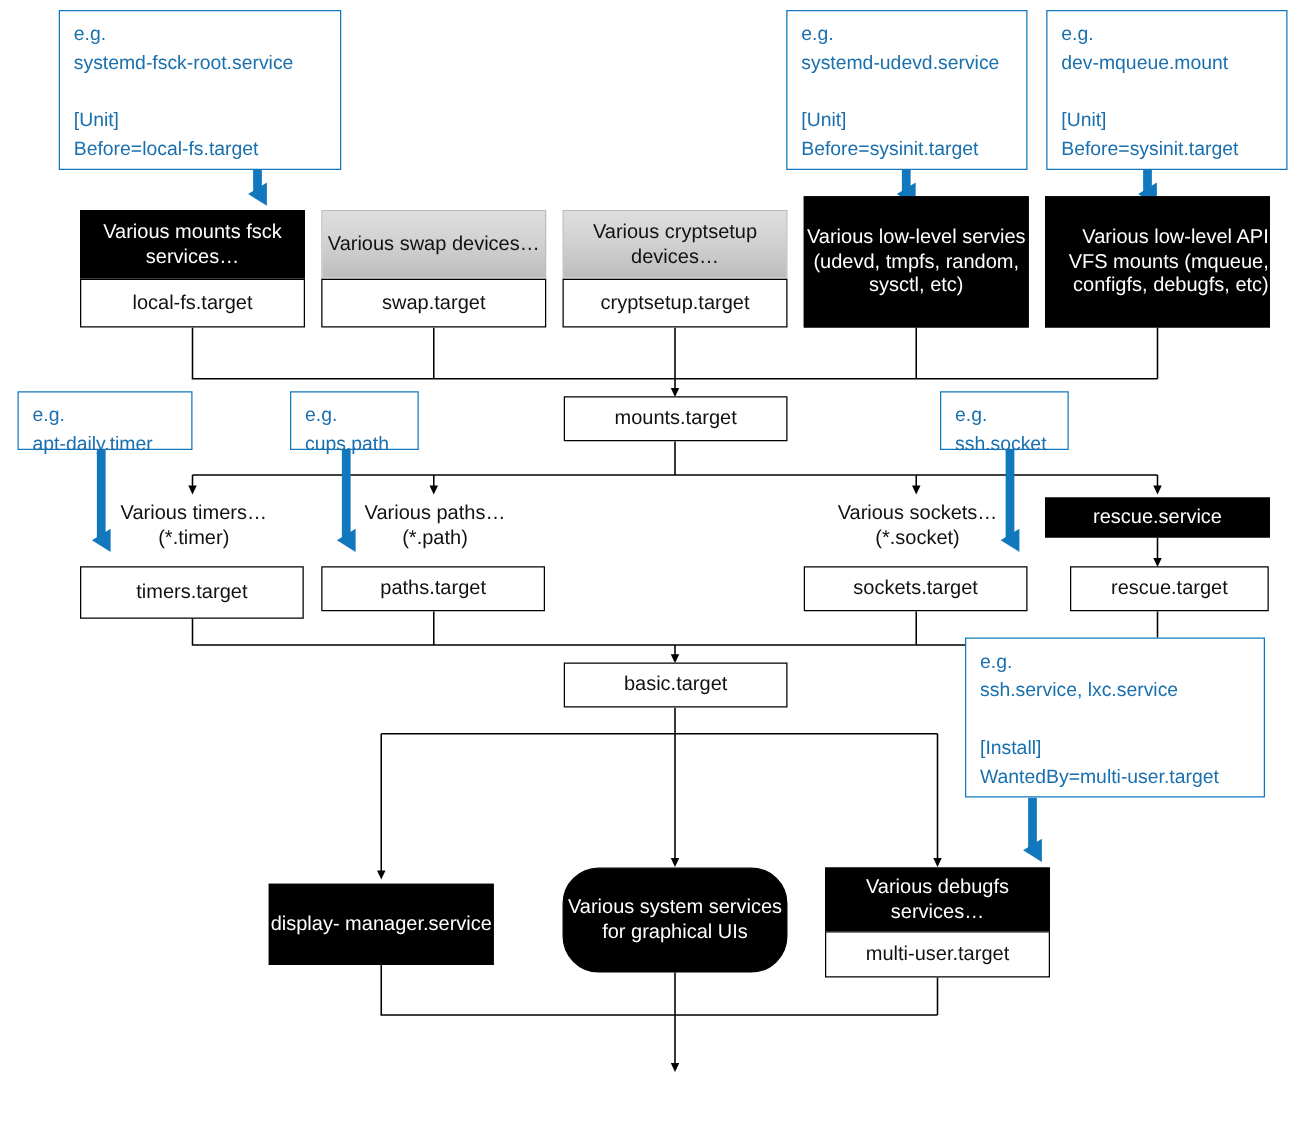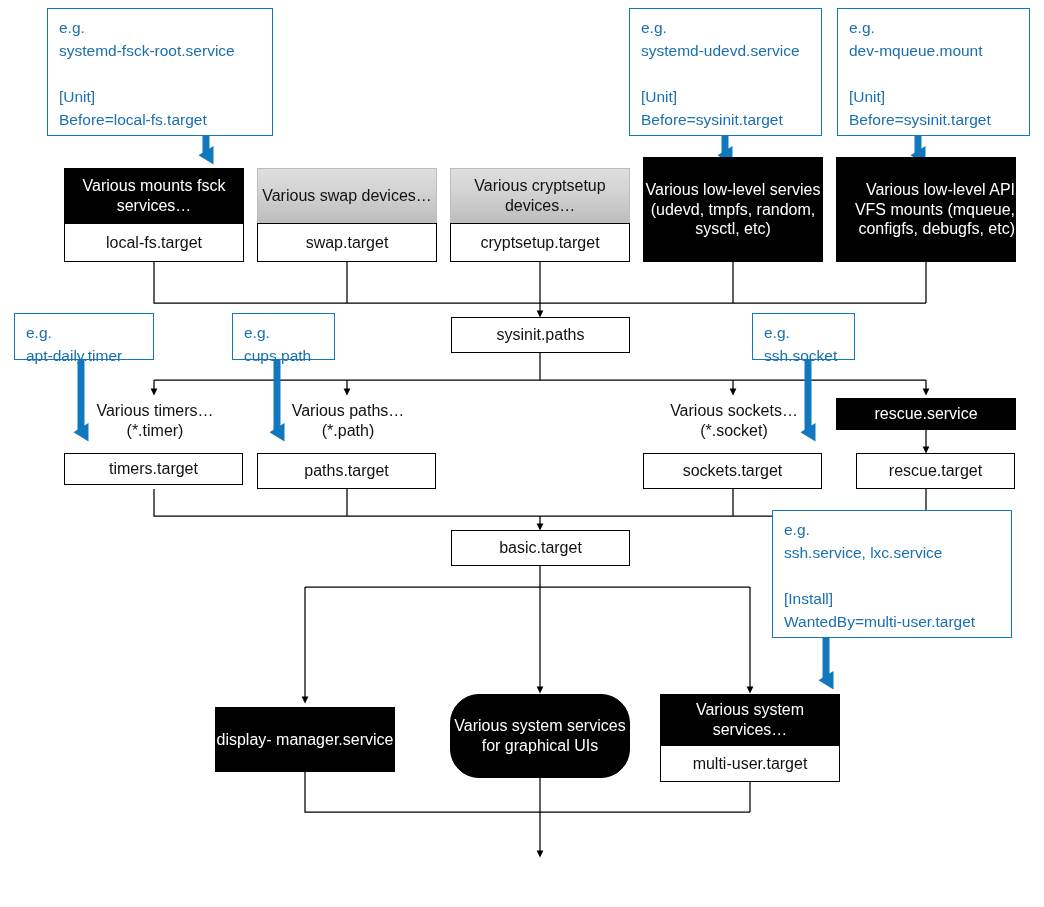--- a/index.html
+++ b/index.html
@@ -205,28 +205,28 @@
   </div>
 
   <div class="ubox" style="left:836px; top:157px; width:180px; height:105px;">
     <div class="seg black" style="height:105px;text-align:right;">Various low-level
 API VFS mounts
 (mqueue, configfs,
 debugfs, etc)</div>
   </div>
 
   <div class="ubox" style="left:451px; top:317px; width:179px; height:36px;">
-    <div class="seg white" style="height:36px;">sysinit.paths</div>
+    <div class="seg white" style="height:36px;">mounts.target</div>
   </div>
 
   <div class="flabel" style="left:79px; top:401px; width:152px;">Various timers…
 (*.timer)</div>
 
   <div class="ubox" style="left:64px; top:453px; width:179px; height:36px;">
-    <div class="seg white" style="height:32px;">timers.target</div>
+    <div class="seg white" style="height:42px;">timers.target</div>
   </div>
 
   <div class="flabel" style="left:272px; top:401px; width:152px;">Various paths…
 (*.path)</div>
 
   <div class="ubox" style="left:257px; top:453px; width:179px; height:36px;">
     <div class="seg white" style="height:36px;">paths.target</div>
   </div>
 
   <div class="flabel" style="left:658px; top:401px; width:152px;">Various sockets…
@@ -253,19 +253,19 @@
 manager.service</div>
   </div>
 
   <div class="ubox" style="left:450px; top:694px; width:180px; height:84px;">
     <div class="seg black" style="height:84px;border-radius:29px;">Various system
 services for
 graphical UIs</div>
   </div>
 
   <div class="ubox" style="left:660px; top:694px; width:180px; height:78px;">
-    <div class="seg black" style="height:51px;">Various system
+    <div class="seg black" style="height:51px;">Various debugfs
 services…</div>
     <div class="seg white" style="height:37px;">multi-user.target</div>
   </div>
 
 
 </div>
 
 </body></html>

